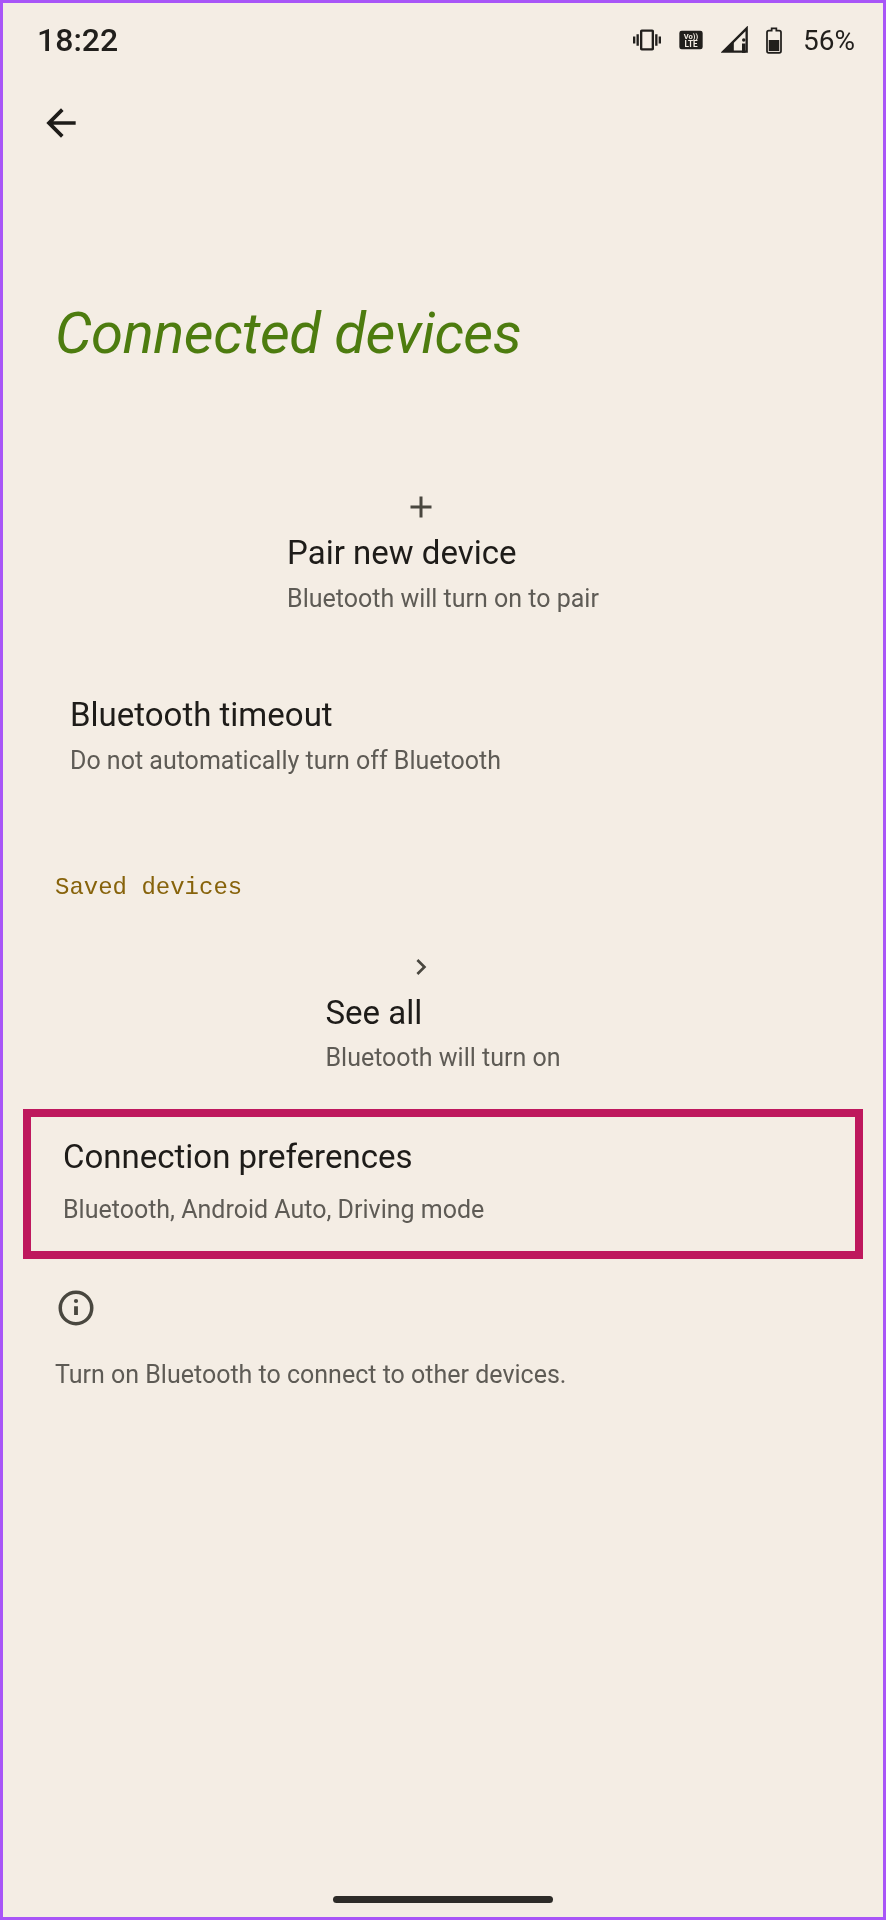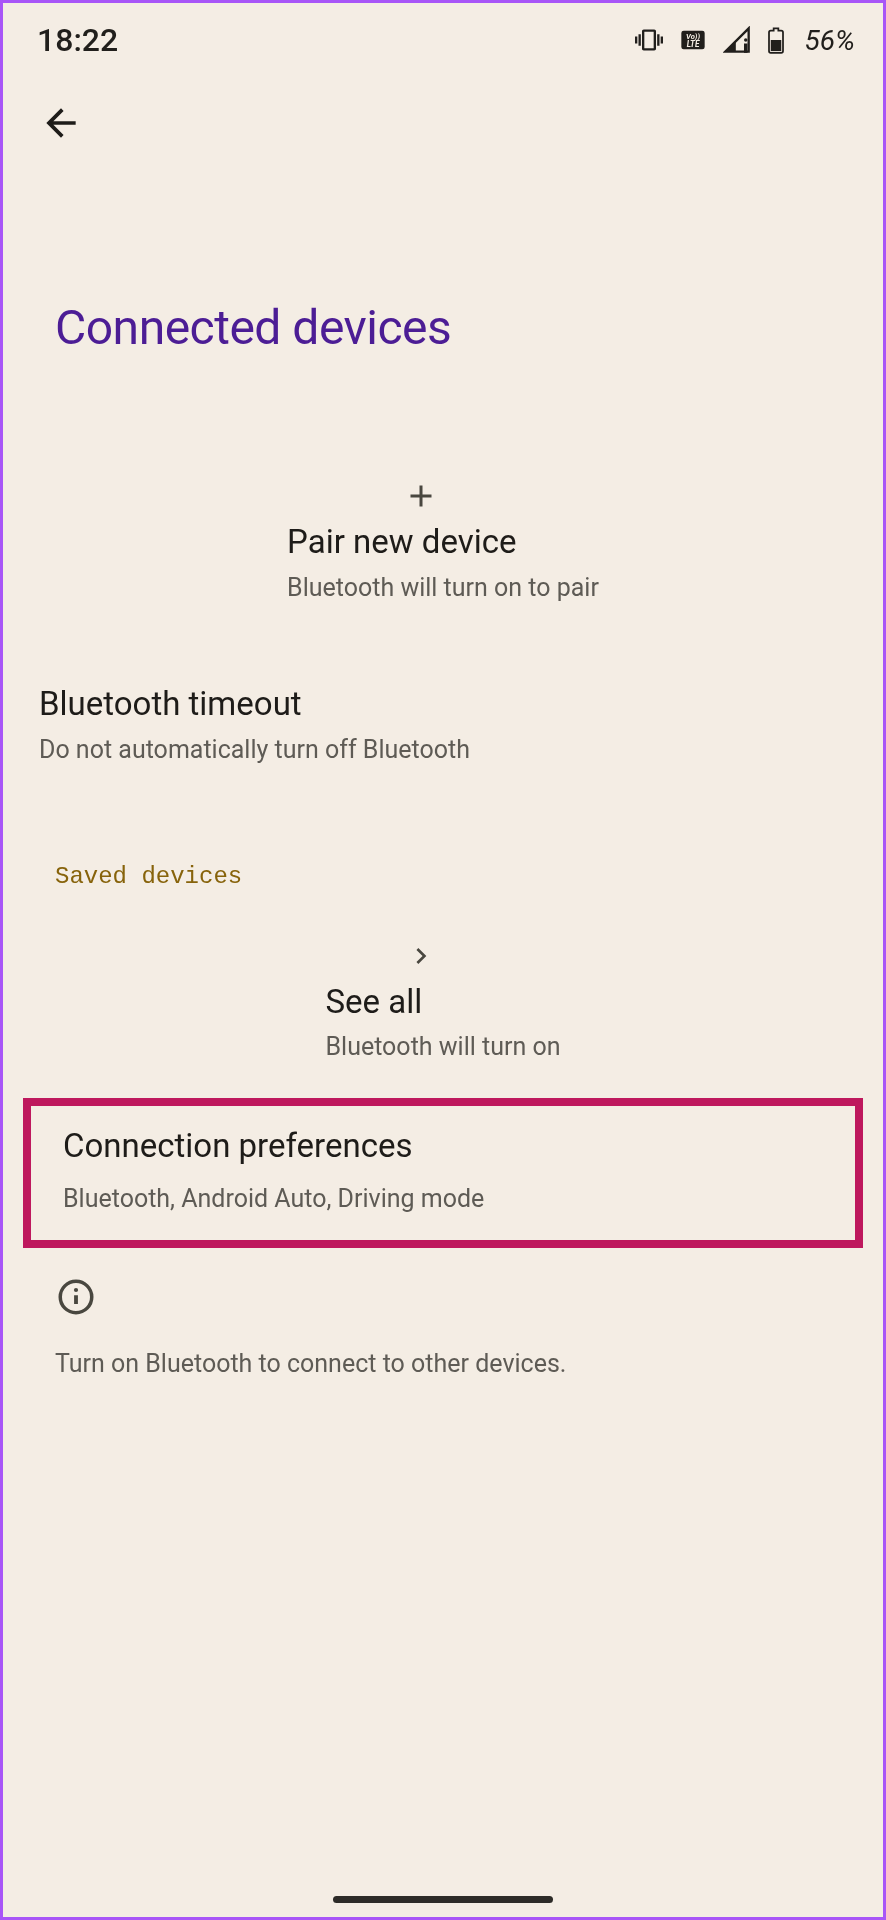--- a/index.html
+++ b/index.html
@@ -32,53 +32,54 @@
     .status-time {
       font-size: 32px;
       font-weight: 500;
       color: #211f1c;
       text-align: right;
     }
     .status-icons {
       display: flex;
       align-items: center;
       gap: 16px;
-      font-style: italic;
     }
     .status-icons svg {
       display: block;
     }
     .battery-text {
       font-size: 28px;
       font-weight: 400;
       color: #211f1c;
       margin-left: 4px;
     }
     .back-button {
       padding: 32px 0 0 36px;
     }
     .page-title {
-      font-size: 48px;
-      font-weight: 400;
-      color: #4c1d95;
+      font-size: 58px;
+      font-weight: 400;
+      color: #4d7c0f;
       padding: 150px 0 0 52px;
       letter-spacing: -0.5px;
+      font-style: italic;
     }
     .list-item {
       display: flex;
       align-items: center;
       padding: 28px 52px;
       min-height: 110px;
     }
     .list-item.with-icon {
       padding-left: 52px;
       flex-direction: column;
     }
     .list-item.no-icon {
       padding-left: 36px;
+      margin-left: 31px;
     }
     .list-icon {
       width: 48px;
       height: 48px;
       display: flex;
       align-items: center;
       justify-content: center;
       margin-right: 44px;
       flex-shrink: 0;
     }

